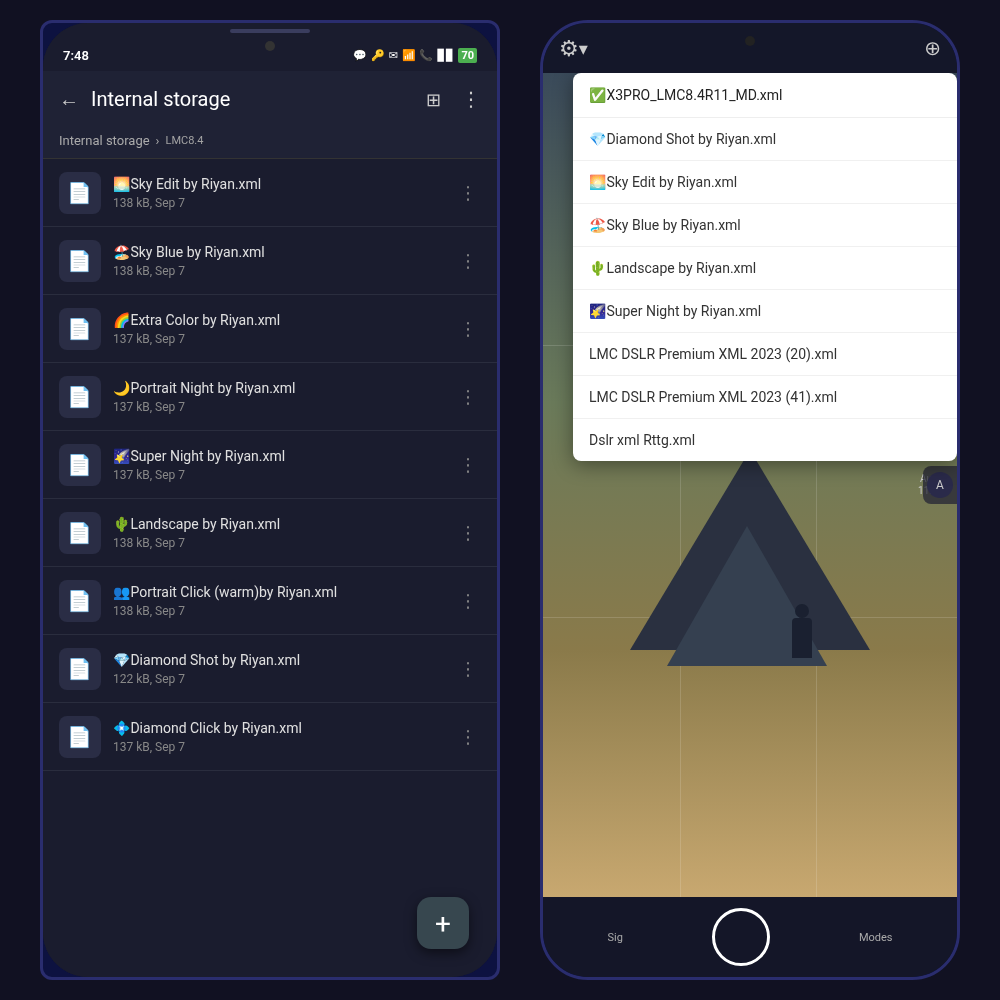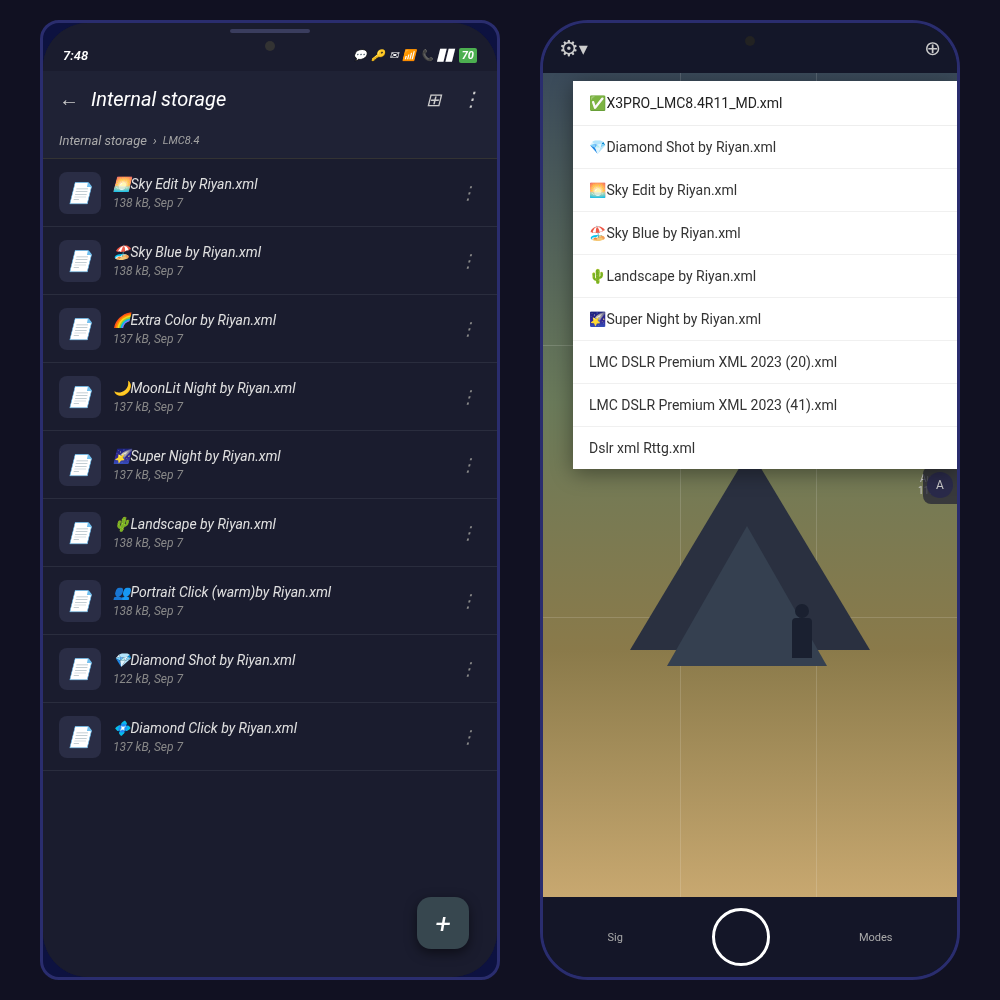--- a/index.html
+++ b/index.html
@@ -20,27 +20,26 @@
       display: flex;
       align-items: center;
       justify-content: space-around;
       padding: 20px;
     }
     
     .phone {
       width: 460px;
       height: 960px;
       background: #0d1240;
-      border-radius: 19px;
+      border-radius: 12px;
       border: 3px solid #2a2d6e;
       position: relative;
       overflow: hidden;
       display: flex;
       flex-direction: column;
-      font-style: italic;
     }
     .phone-inner {
       width: 100%;
       height: 100%;
       border-radius: 45px;
       overflow: hidden;
       display: flex;
       flex-direction: column;
       background: #1a1c2e;
     }
@@ -330,24 +329,23 @@
       background: rgba(255,255,255,0.15);
     }
     
     .dropdown-overlay {
       position: absolute;
       top: 0;
       left: 30px;
       right: 0;
       background: #fff;
       z-index: 100;
-      border-radius: 0;
+      border-radius: 8px;
       box-shadow: 0 4px 20px rgba(0,0,0,0.4);
       overflow: hidden;
-      margin-top: 8px;
     }
     .dropdown-header {
       padding: 14px 16px;
       font-size: 14px;
       color: #222;
       font-weight: 400;
       border-bottom: 1px solid #eee;
     }
     .dropdown-item {
       padding: 13px 16px;
@@ -469,21 +467,21 @@
             <div class="file-name">🌈Extra Color by Riyan.xml</div>
             <div class="file-meta">137 kB, Sep 7</div>
           </div>
           <span class="file-more">⋮</span>
         </div>
         <div class="file-item">
           <div class="file-icon-box">
               <span class="file-icon">📄</span>
             </div>
           <div class="file-info">
-            <div class="file-name">🌙MoonLit Night by Riyan.xml</div>
+            <div class="file-name">🌙Portrait Night by Riyan.xml</div>
             <div class="file-meta">137 kB, Sep 7</div>
           </div>
           <span class="file-more">⋮</span>
         </div>
         <div class="file-item">
           <div class="file-icon-box">
               <span class="file-icon">📄</span>
             </div>
           <div class="file-info">
             <div class="file-name">🌠Super Night by Riyan.xml</div>

